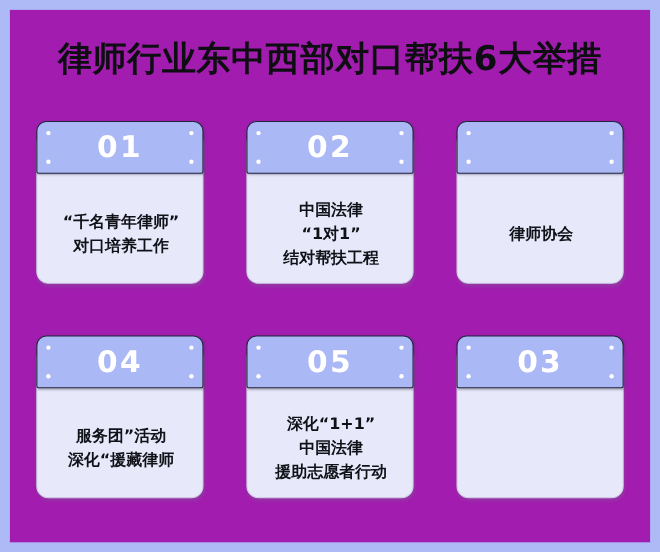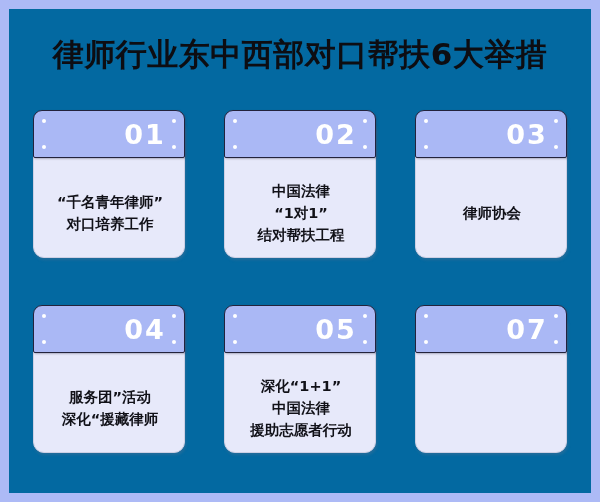--- a/index.html
+++ b/index.html
@@ -13,21 +13,21 @@
     font-family: "Liberation Sans", "DejaVu Sans", sans-serif;
     overflow: hidden;
   }
 
   #poster {
     position: absolute;
     left: 9px;
     top: 9px;
     width: 582px;
     height: 484px;
-    background: #0369a1;
+    background: #a21caf;
     box-sizing: border-box;
   }
 
   #poster-title {
     position: absolute;
     left: 0;
     top: 24px;
     width: 582px;
     text-align: center;
     font-size: 31px;
@@ -128,21 +128,20 @@
     height: 48px;
     display: flex;
     align-items: center;
     justify-content: center;
     font-size: 27px;
     line-height: 27px;
     font-weight: bold;
     color: #ffffff;
     letter-spacing: 2px;
     font-family: "DejaVu Sans", "Liberation Sans", sans-serif;
-    padding-left: 36px;
   }
 </style>
 </head>
 <body>
 
 <div id="poster">
 
   <div id="poster-title">律师行业东中西部对口帮扶6大举措</div>
 
   <div id="grid">
@@ -185,21 +184,20 @@
         <div class="card-text">
           <div class="card-line">律师协会</div>
         </div>
       </div>
       <div class="card-header">
         <span class="screw tl"></span>
         <span class="screw tr"></span>
         <span class="screw bl"></span>
         <span class="screw br"></span>
       </div>
-      <div class="card-number">03</div>
     </div>
 
     <div class="card">
       <div class="card-body">
         <div class="card-text">
           <div class="card-line">服务团”活动</div>
           <div class="card-line">深化“援藏律师</div>
         </div>
       </div>
       <div class="card-header">
@@ -232,17 +230,17 @@
       <div class="card-body">
         <div class="card-text">
         </div>
       </div>
       <div class="card-header">
         <span class="screw tl"></span>
         <span class="screw tr"></span>
         <span class="screw bl"></span>
         <span class="screw br"></span>
       </div>
-      <div class="card-number">07</div>
+      <div class="card-number">03</div>
     </div>
 
   </div>
 </div>
 
 </body></html>

